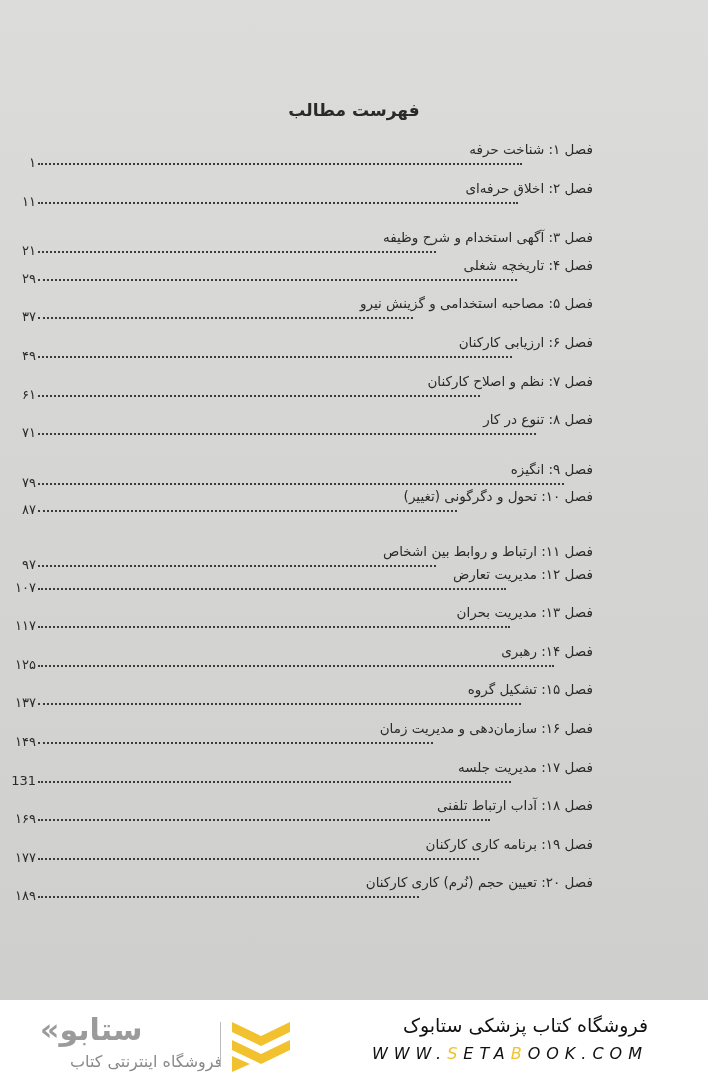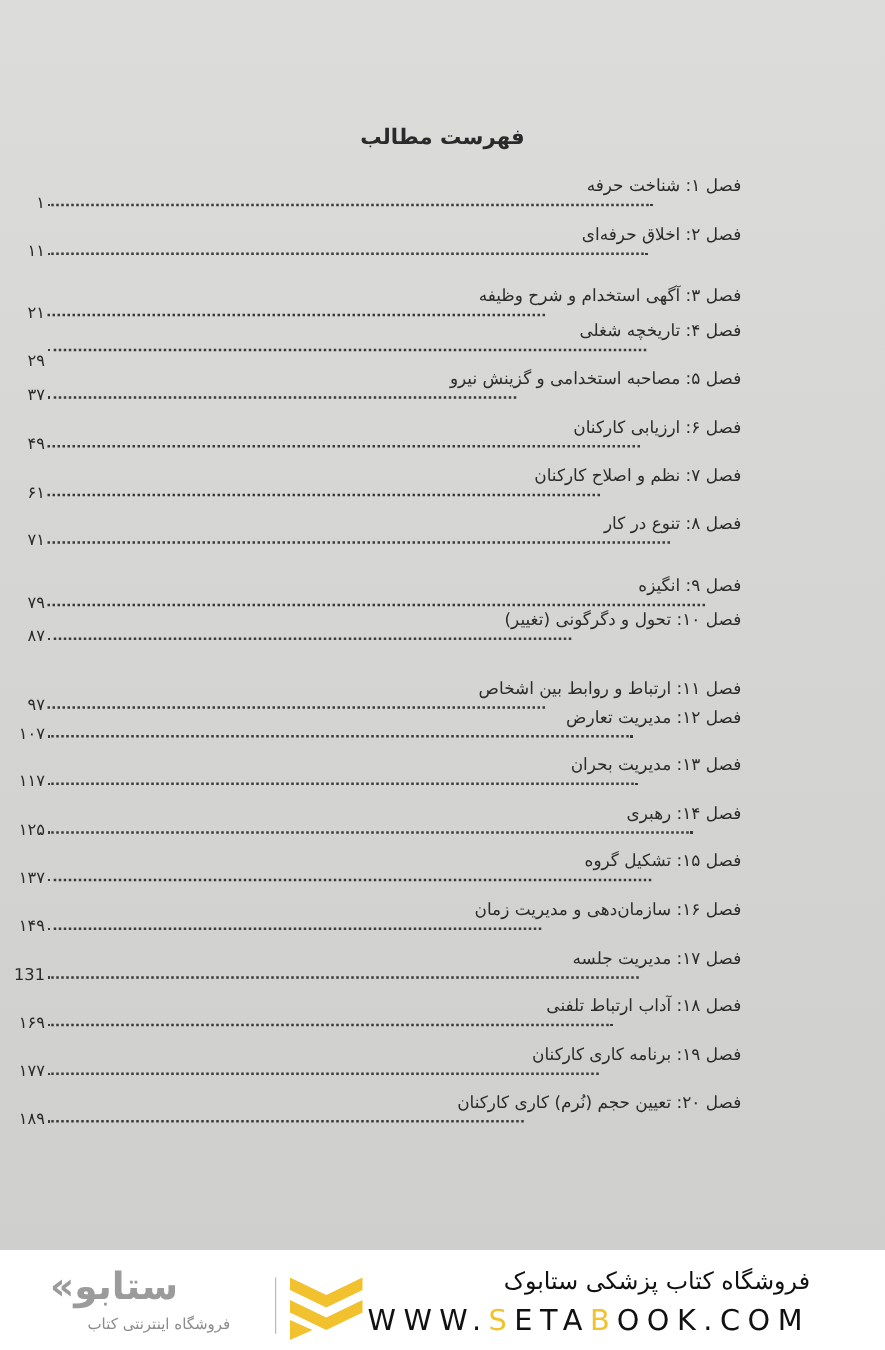--- a/index.html
+++ b/index.html
@@ -9,25 +9,25 @@
   .title{position:absolute;top:100px;left:0;width:708px;text-align:center;direction:rtl;
     font-size:17px;font-weight:bold;color:#2a2a2a;}
   .toc{position:absolute;top:141px;left:0;width:708px;}
   .row{position:absolute;left:0;width:653px;height:38px;}
   .ttl{position:absolute;right:60px;top:0;direction:rtl;white-space:nowrap;font-size:13.5px;color:#2b2b2b;}
   .leader{position:absolute;top:16px;height:2px;border-bottom:2px dotted #3a3a3a;}
   .num{position:absolute;left:6px;top:6px;width:30px;text-align:right;font-size:13px;color:#2b2b2b;direction:rtl;}
   .footer{position:absolute;left:0;top:1000px;width:708px;height:80px;background:#fff;}
   .logo-wrap{position:absolute;left:30px;top:1012px;width:250px;height:60px;}
   .brand-name{position:absolute;left:10px;top:0;font-size:30px;font-weight:bold;color:#9b9b9b;letter-spacing:1px;}
-  .brand-sub{position:absolute;left:40px;top:40px;font-size:12px;color:#8a8a8a;direction:rtl;}
+  .brand-sub{position:absolute;left:40px;top:40px;font-size:16px;color:#8a8a8a;direction:rtl;}
   .sep{position:absolute;left:190px;top:10px;width:1px;height:45px;background:#bbb;}
   .chev{position:absolute;left:200px;top:4px;width:62px;height:56px;}
   .shop-title{position:absolute;right:60px;top:1014px;direction:rtl;font-size:19px;color:#111;}
-  .shop-url{position:absolute;right:60px;top:1044px;font-size:23px;letter-spacing:6px;color:#111;font-family:"DejaVu Sans",sans-serif;}
+  .shop-url{position:absolute;right:60px;top:1044px;font-size:16px;letter-spacing:6px;color:#111;font-family:"DejaVu Sans",sans-serif;font-style:italic;}
   .shop-url .y{color:#f2c12e;}
 </style>
 </head>
 <body>
 
 <div class="page">
   <div class="title">فهرست مطالب</div>
   <div class="toc" id="toc">
       <div class="row" style="top: 0px;">
         <span class="ttl">فصل ۱: شناخت حرفه</span>
@@ -40,21 +40,21 @@
         <span class="num" style="top: 14px;">۱۱</span>
       </div>
       <div class="row" style="top: 88px;">
         <span class="ttl">فصل ۳: آگهی استخدام و شرح وظیفه</span>
         <span class="leader" style="left: 38px; top: 20px; width: 397.938px;"></span>
         <span class="num" style="top: 14px;">۲۱</span>
       </div>
       <div class="row" style="top: 115.8px;">
         <span class="ttl">فصل ۴: تاریخچه شغلی</span>
         <span class="leader" style="left: 38px; top: 20px; width: 478.547px;"></span>
-        <span class="num" style="top: 25px;">۲۹</span>
+        <span class="num" style="top: 14px;">۲۹</span>
       </div>
       <div class="row" style="top: 154.4px;">
         <span class="ttl">فصل ۵: مصاحبه استخدامی و گزینش نیرو</span>
         <span class="leader" style="left: 38px; top: 20px; width: 374.922px;"></span>
         <span class="num" style="top: 14px;">۳۷</span>
       </div>
       <div class="row" style="top: 193px;">
         <span class="ttl">فصل ۶: ارزیابی کارکنان</span>
         <span class="leader" style="left: 38px; top: 20px; width: 473.656px;"></span>
         <span class="num" style="top: 14px;">۴۹</span>

